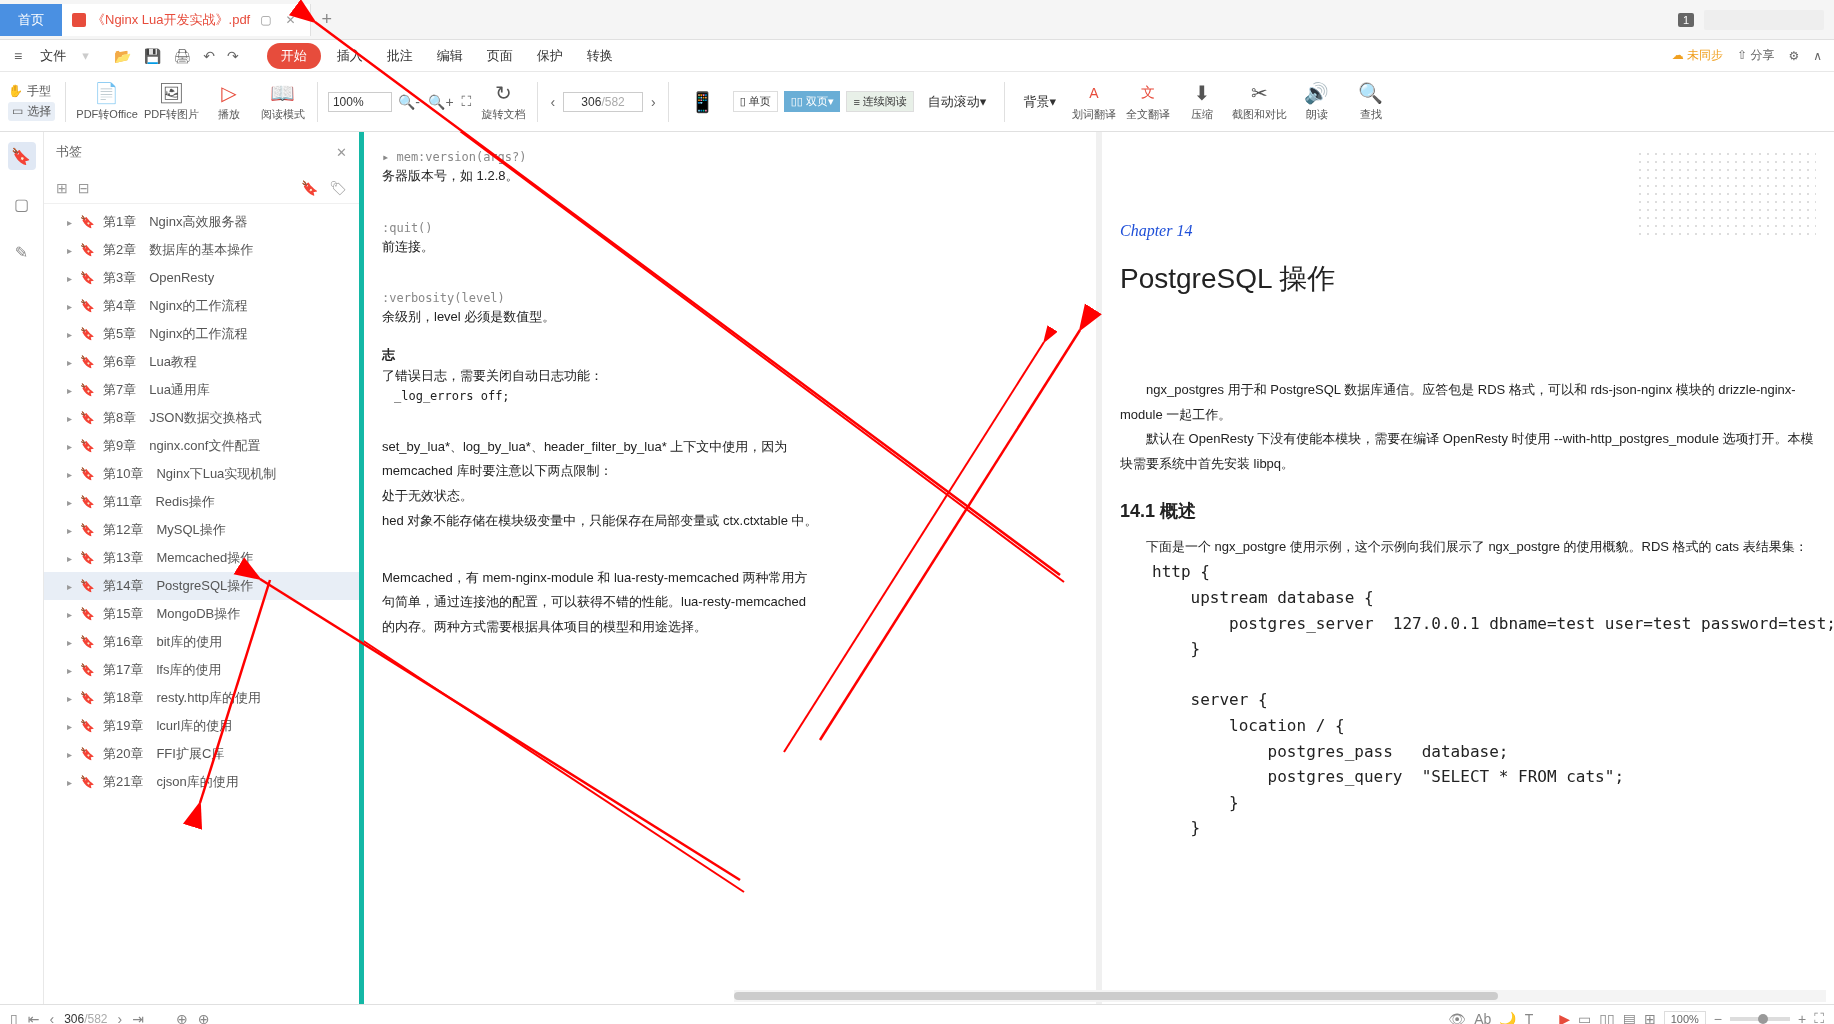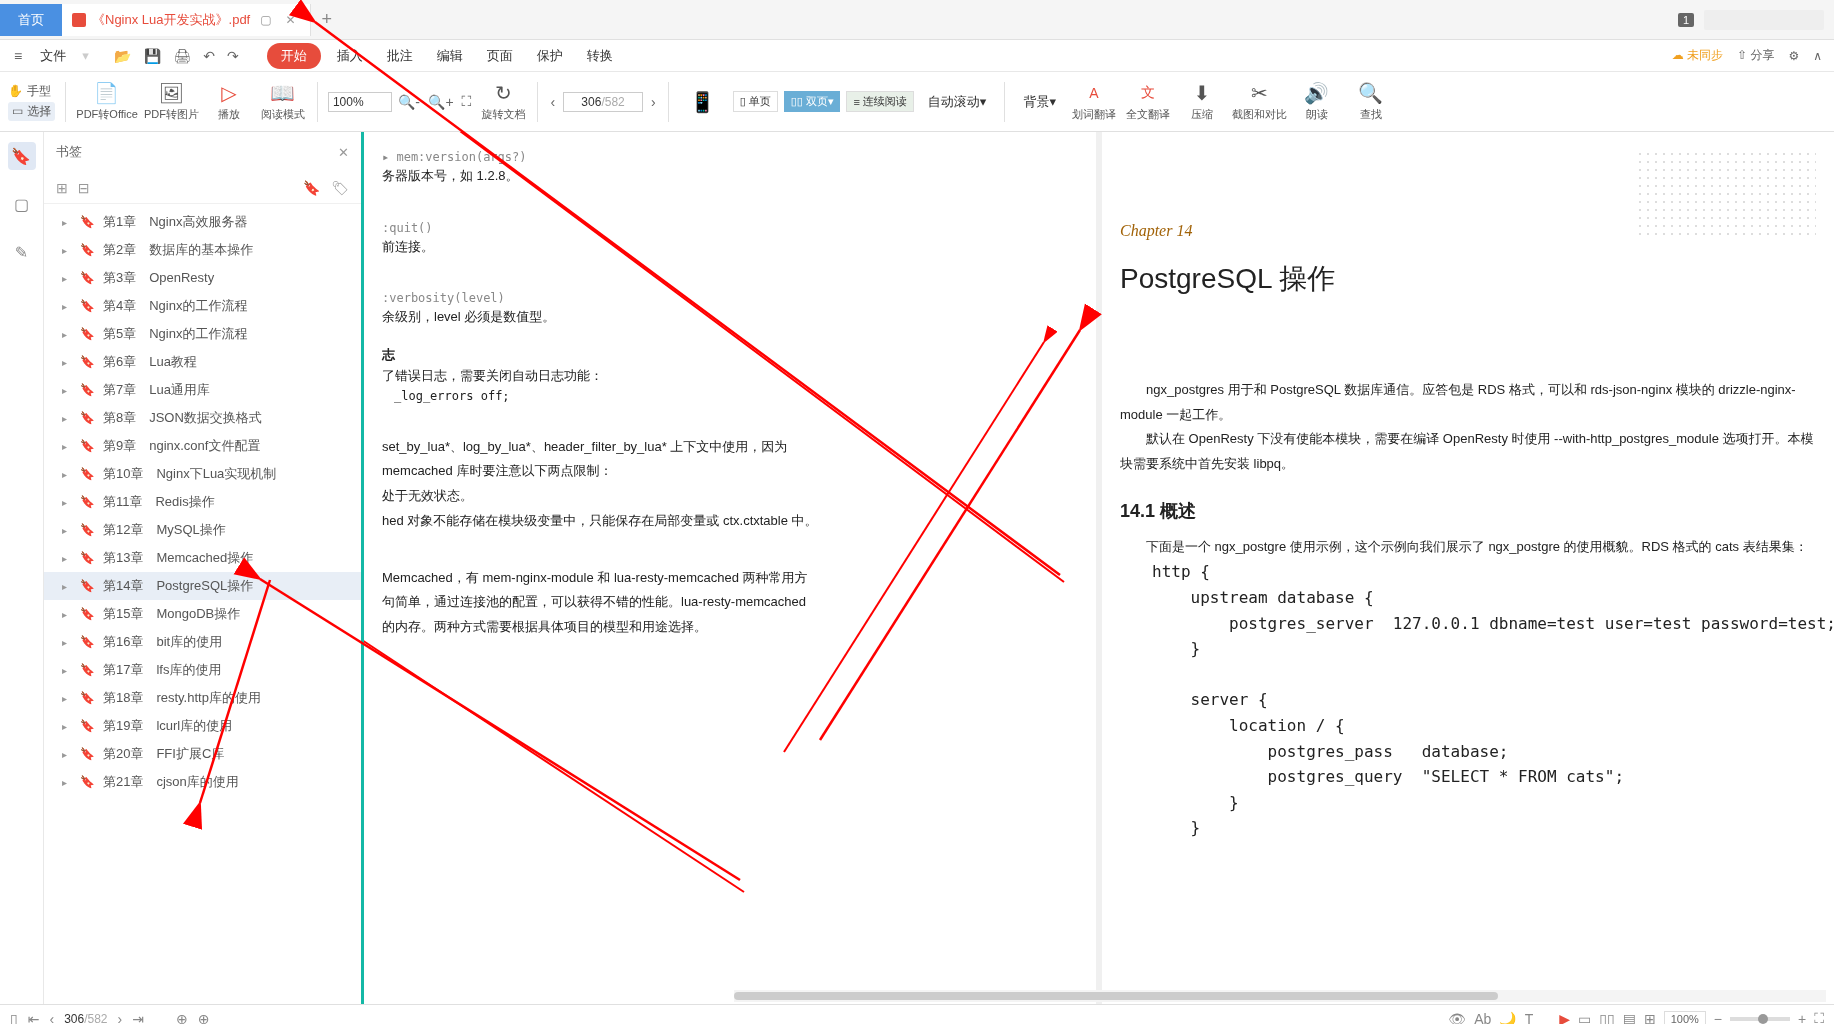--- a/index.html
+++ b/index.html
@@ -45,37 +45,37 @@
 .viewbtn.cont { background:#e8f0e8; }
 .sep { width:1px; height:40px; background:#e0e0e0; margin:0 4px; }
 
 
 .main { display:flex; height: calc(1024px - 32px - 32px - 60px - 28px); }
 .leftrail { width:44px; border-right:1px solid #e8e8e8; display:flex; flex-direction:column; align-items:center; padding-top:10px; gap:20px; }
 .railicon { width:28px; height:28px; display:flex; align-items:center; justify-content:center; border-radius:4px; font-size:16px; color:#888; }
 .railicon.active { background:#e0e8f4; color:#4a90e2; }
 
 
-.sidebar { width:320px; border-right:3px solid #14b8a6; display:flex; flex-direction:column; }
+.sidebar { width:320px; border-right:5px solid #14b8a6; display:flex; flex-direction:column;text-align:right; }
 .sidehead { height:40px; display:flex; align-items:center; padding:0 12px; color:#666; font-size:13px; justify-content:space-between; }
 .sideclose { color:#999; cursor:pointer; }
 .sidetools { height:32px; display:flex; align-items:center; gap:10px; padding:0 12px; color:#999; font-size:14px; border-bottom:1px solid #f0f0f0; }
 .bmlist { flex:1; overflow-y:auto; padding:4px 0; }
 .bmitem { display:flex; align-items:center; gap:8px; padding:5px 12px 5px 18px; font-size:13px; color:#555; cursor:pointer; }
 .bmitem.sel { background:#e8eef6; }
 .bmitem .tri { color:#999; font-size:10px; width:10px; }
 .bmitem .bicon { color:#aaa; font-size:12px; }
 
 
 .pagearea { flex:1; background:#f0f0f0; position:relative; overflow:hidden; }
 .spread { display:flex; gap:6px; height:100%; padding:0; }
 .page { background:#fff; flex:1; padding:18px 18px; font-size:13px; color:#222; position:relative; overflow:hidden; }
 .page.left { font-family:"SimSun",serif; }
 .page.right { font-family:"SimSun",serif; }
-.chapter-script { font-family:cursive; font-style:italic; color:#a16207; font-size:16px; }
+.chapter-script { font-family:cursive; font-style:italic; color:#1d4ed8; font-size:16px; }
 .chapter-h { font-size:28px; font-weight:400; margin:8px 0 16px; }
 .chapter-top { display:flex; justify-content:space-between; align-items:flex-end; margin-bottom:20px; }
 .pattern { width:180px; height:90px; background:
   radial-gradient(#bbb 1px, transparent 1px) 0 0/8px 8px;
   opacity:.5; }
 .bodytxt { font-size:13px; line-height:1.9; text-indent:2em; }
 .h2 { font-size:18px; font-weight:bold; margin:22px 0 12px; }
 .code { font-family:Consolas,monospace; font-size:16px; white-space:pre; line-height:1.6; margin-left:2em; }
 .scrollbar-h { position:absolute; bottom:2px; left:370px; right:8px; height:12px; background:#f4f4f4; }
 .scrollbar-h::after{content:"";position:absolute;left:0;width:70%;height:8px;top:2px;background:#ccc;border-radius:4px;}

